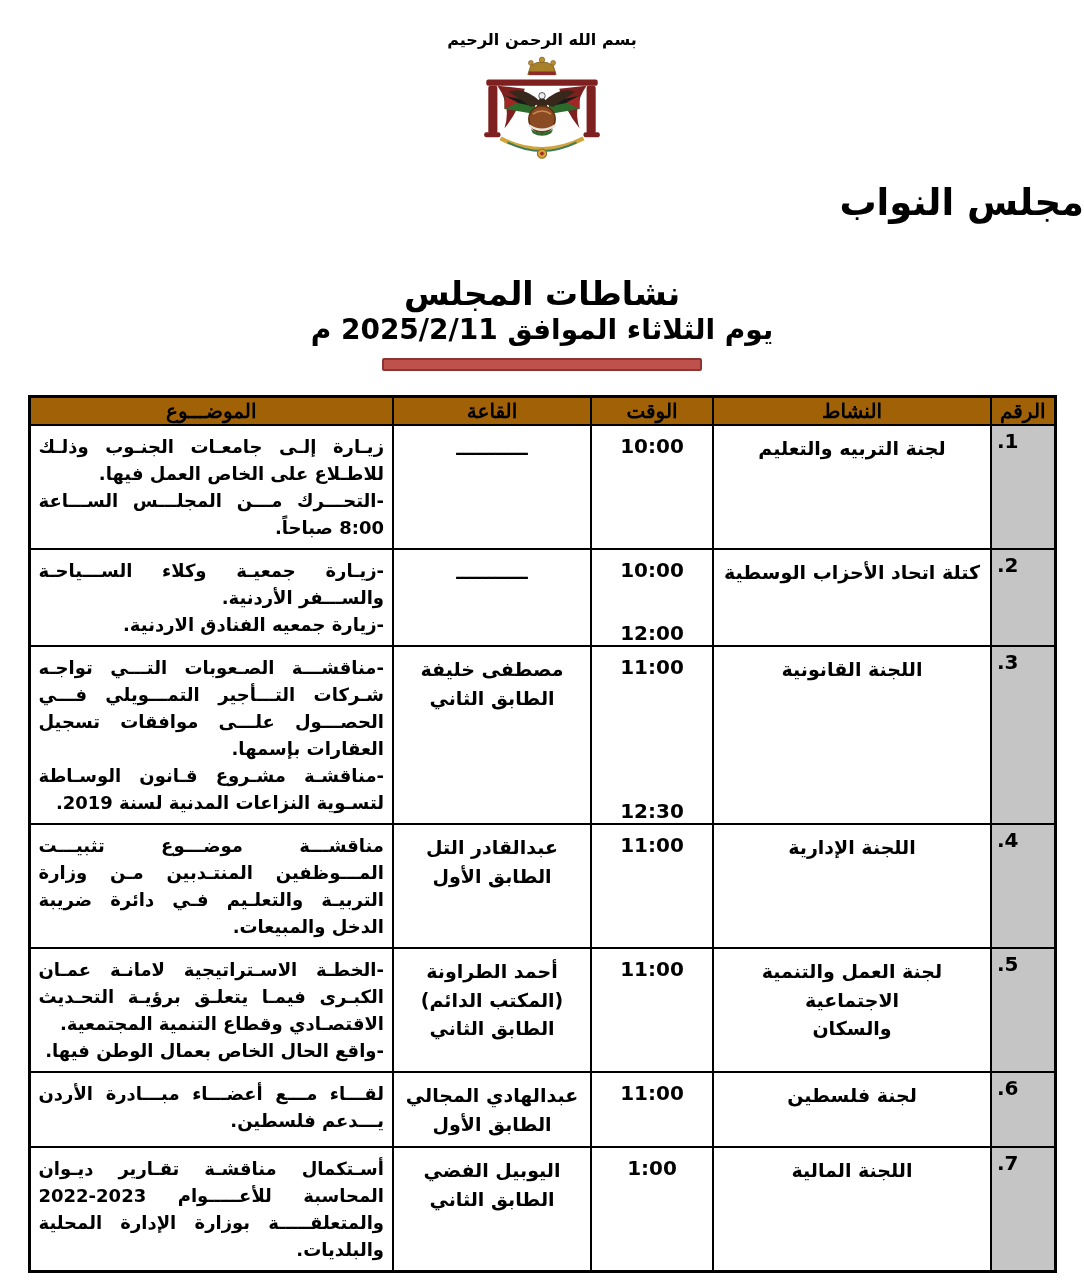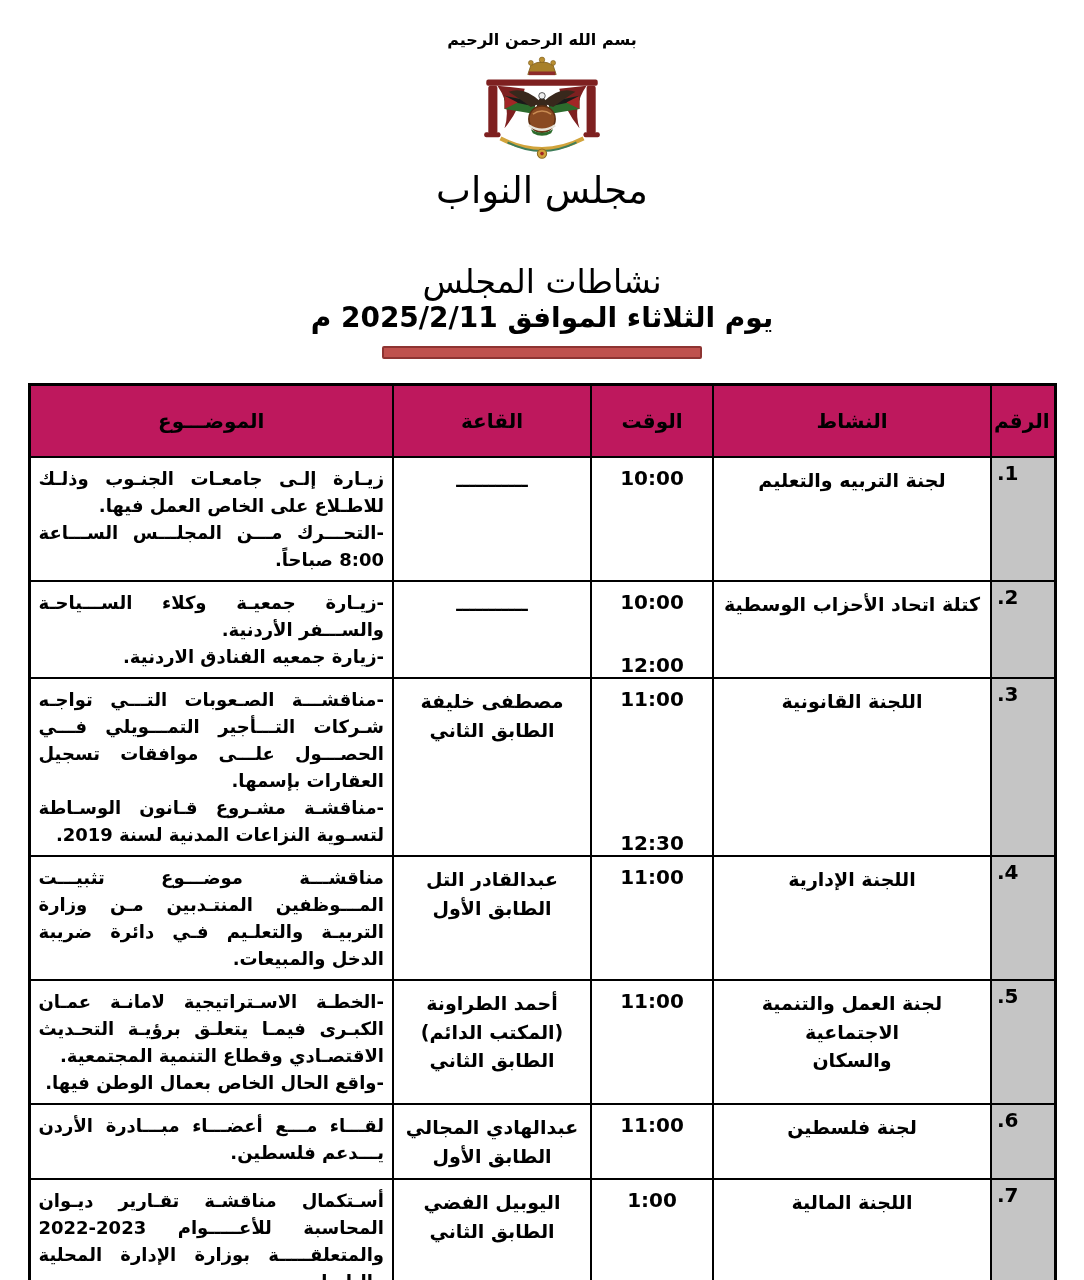--- a/index.html
+++ b/index.html
@@ -17,30 +17,30 @@
     text-align:center;
     font-size:16px;
     font-weight:bold;
   }
   .emblem-wrap{
     text-align:center;
     margin-top:6px;
     line-height:0;
   }
   .assembly-name{
-    text-align:center;
+    text-align:right;
     font-size:37px;
-    font-weight:normal;
-    margin-top:4px;
+    font-weight:bold;
+    margin-top:16px;
     letter-spacing:1px;
   }
   .doc-title{
     text-align:center;
     font-size:33px;
-    font-weight:normal;
+    font-weight:bold;
     margin-top:50px;
   }
   .doc-subtitle{
     text-align:center;
     font-size:28px;
     font-weight:bold;
     direction:rtl;
   }
   .red-underline{
     width:316px;
@@ -58,24 +58,25 @@
     border:3px solid #000;
   }
   table.activities th,
   table.activities td{
     border:2.5px solid #000;
     font-weight:bold;
     vertical-align:top;
     overflow:hidden;
   }
   th{
-    background:#be185d;
+    background:#a16207;
     font-size:20px;
-    padding:23px 4px;
-    text-align:center;
+    padding:1px 4px;
+    text-align:center;
+    font-family:Liberation Serif, serif;
   }
   td.num-cell{
     background:#c5c5c5;
     font-size:20px;
     text-align:left;
     padding:3px 4px 3px 5px;
     direction:rtl;
   }
   td.activity-cell{
     font-size:19px;

